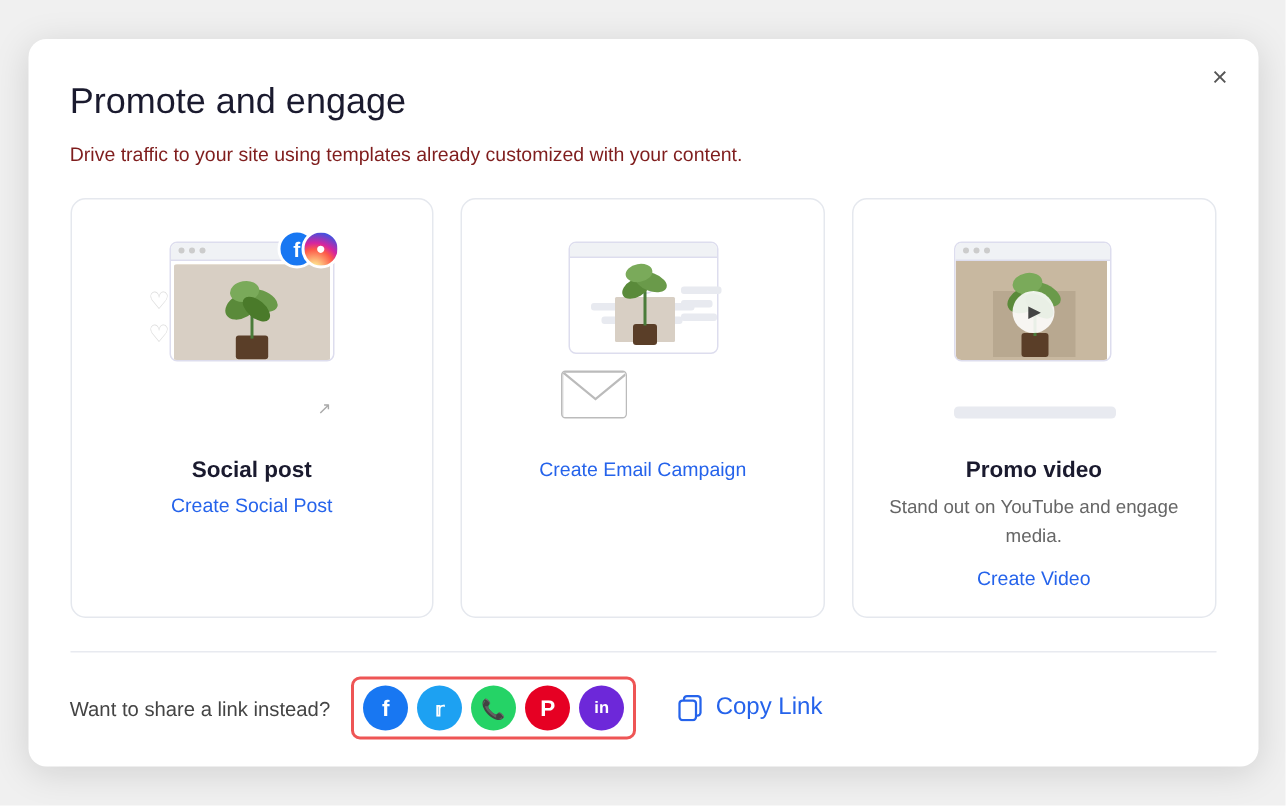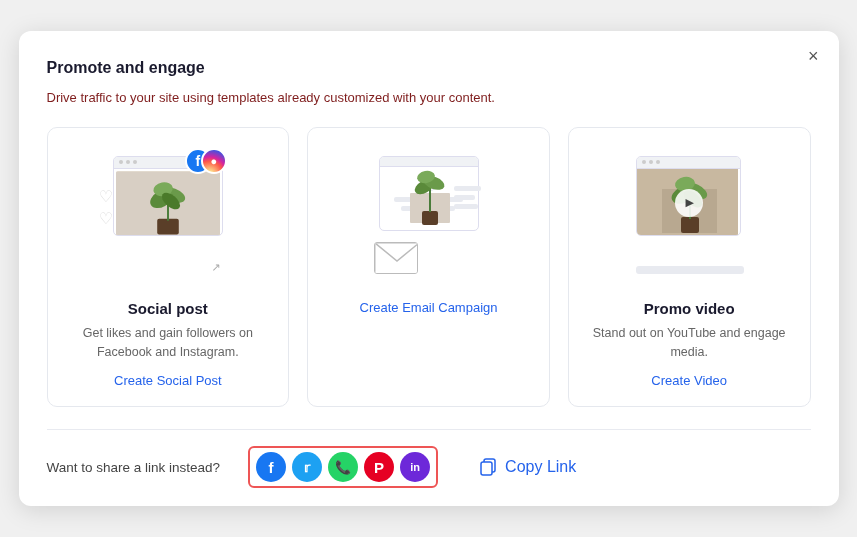--- a/index.html
+++ b/index.html
@@ -26,22 +26,22 @@
       top: 16px;
       right: 20px;
       font-size: 18px;
       color: #555;
       cursor: pointer;
       background: none;
       border: none;
       line-height: 1;
     }
     .modal-title {
-      font-size: 16px;
-      font-weight: 700;
+      font-size: 24px;
+      font-weight: 400;
       color: #1a1a2e;
       margin-bottom: 13px;
     }
     .modal-subtitle {
       font-size: 13px;
       color: #7f1d1d;
       margin-bottom: 22px;
     }
     .cards-row {
       display: flex;
@@ -217,21 +217,21 @@
       text-decoration: none;
       font-weight: 500;
       cursor: pointer;
     }
     
     .modal-footer {
       border-top: 1.5px solid #e8eaf0;
       padding: 16px 0 18px 0;
       display: flex;
       align-items: center;
-      gap: 28px;
+      gap: 14px;
     }
     .footer-label {
       font-size: 13.5px;
       color: #444;
       white-space: nowrap;
     }
     .social-icons-row {
       display: flex;
       gap: 6px;
       border: 2px solid #e55;
@@ -311,21 +311,20 @@
           </div>
 
           <div class="sm-fb-icon">f</div>
 
           <div class="sm-ig-icon">●</div>
 
           <div style="position:absolute;bottom:2px;right:2px;font-size:11px;color:#aaa;">↗</div>
         </div>
       </div>
       <div class="card-title">Social post</div>
-      <div class="card-desc">Get likes and gain followers on Facebook and Instagram.</div>
       <a class="card-link">Create Social Post</a>
     </div>
 
     <div class="card">
       <div class="card-image">
         <div class="email-mockup">
           <div class="em-browser">
             <div class="em-browser-bar"></div>
 
             <div class="em-circle"></div>

